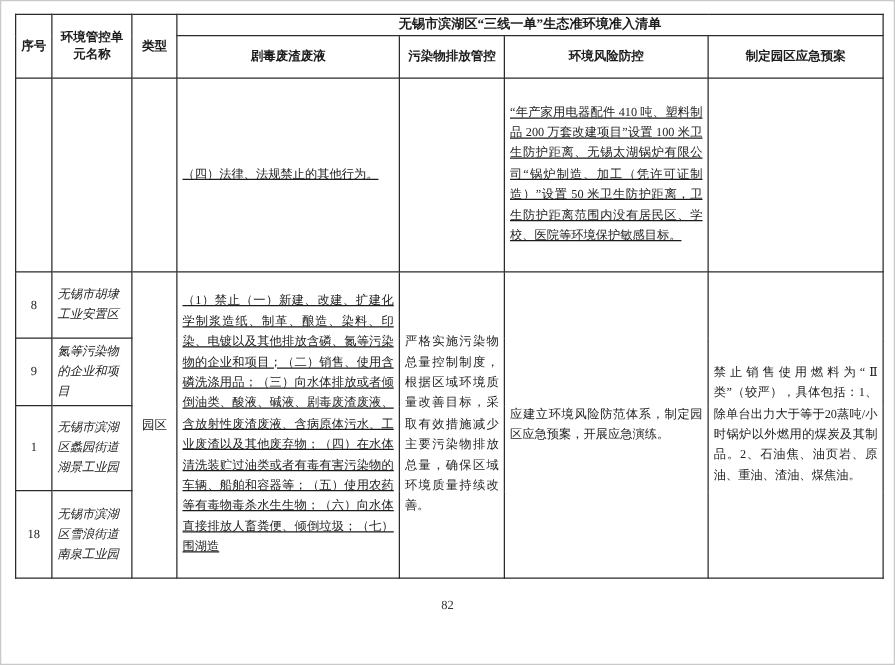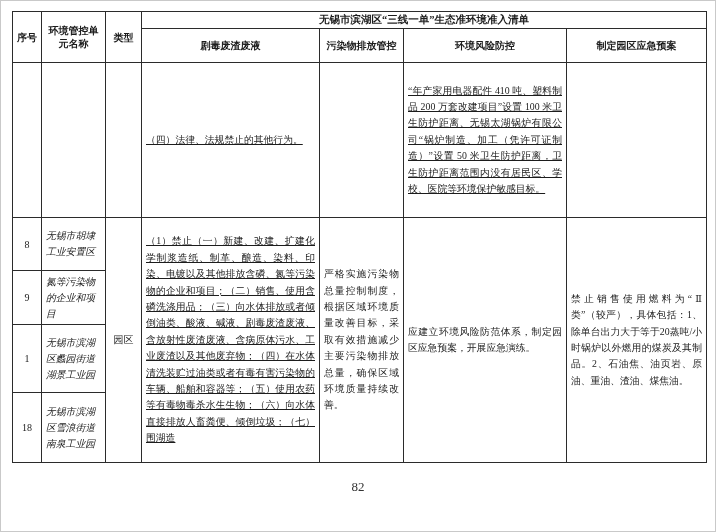--- a/index.html
+++ b/index.html
@@ -18,21 +18,21 @@
   }
   .title-cell{font-weight:bold;text-align:center;font-size:10.5px;line-height:14px;padding:1px 2px;margin-top:40px;}
   .hdr{font-weight:bold;text-align:center;font-size:10px;line-height:13px;padding:1px 2px;}
   .idx{text-align:center;font-size:10px;}
   .name{text-align:left;font-size:9.8px;line-height:16px;padding:1px 3px;font-style:italic;}
   .type{text-align:center;font-size:10px;}
   .body-txt{font-size:9.8px;line-height:16.4px;text-align:justify;}
   .v-top{vertical-align:top;padding-top:3px;text-decoration:underline;}
   .page-num{
     position:absolute;left:0;right:0;top:478px;text-align:center;
-    font-size:13px;color:#333;
+    font-size:10px;color:#333;
   }
 </style>
 </head>
 <body>
 
 <div class="page">
 
   <table class="doc">
     <colgroup>
       <col style="width:29px">

